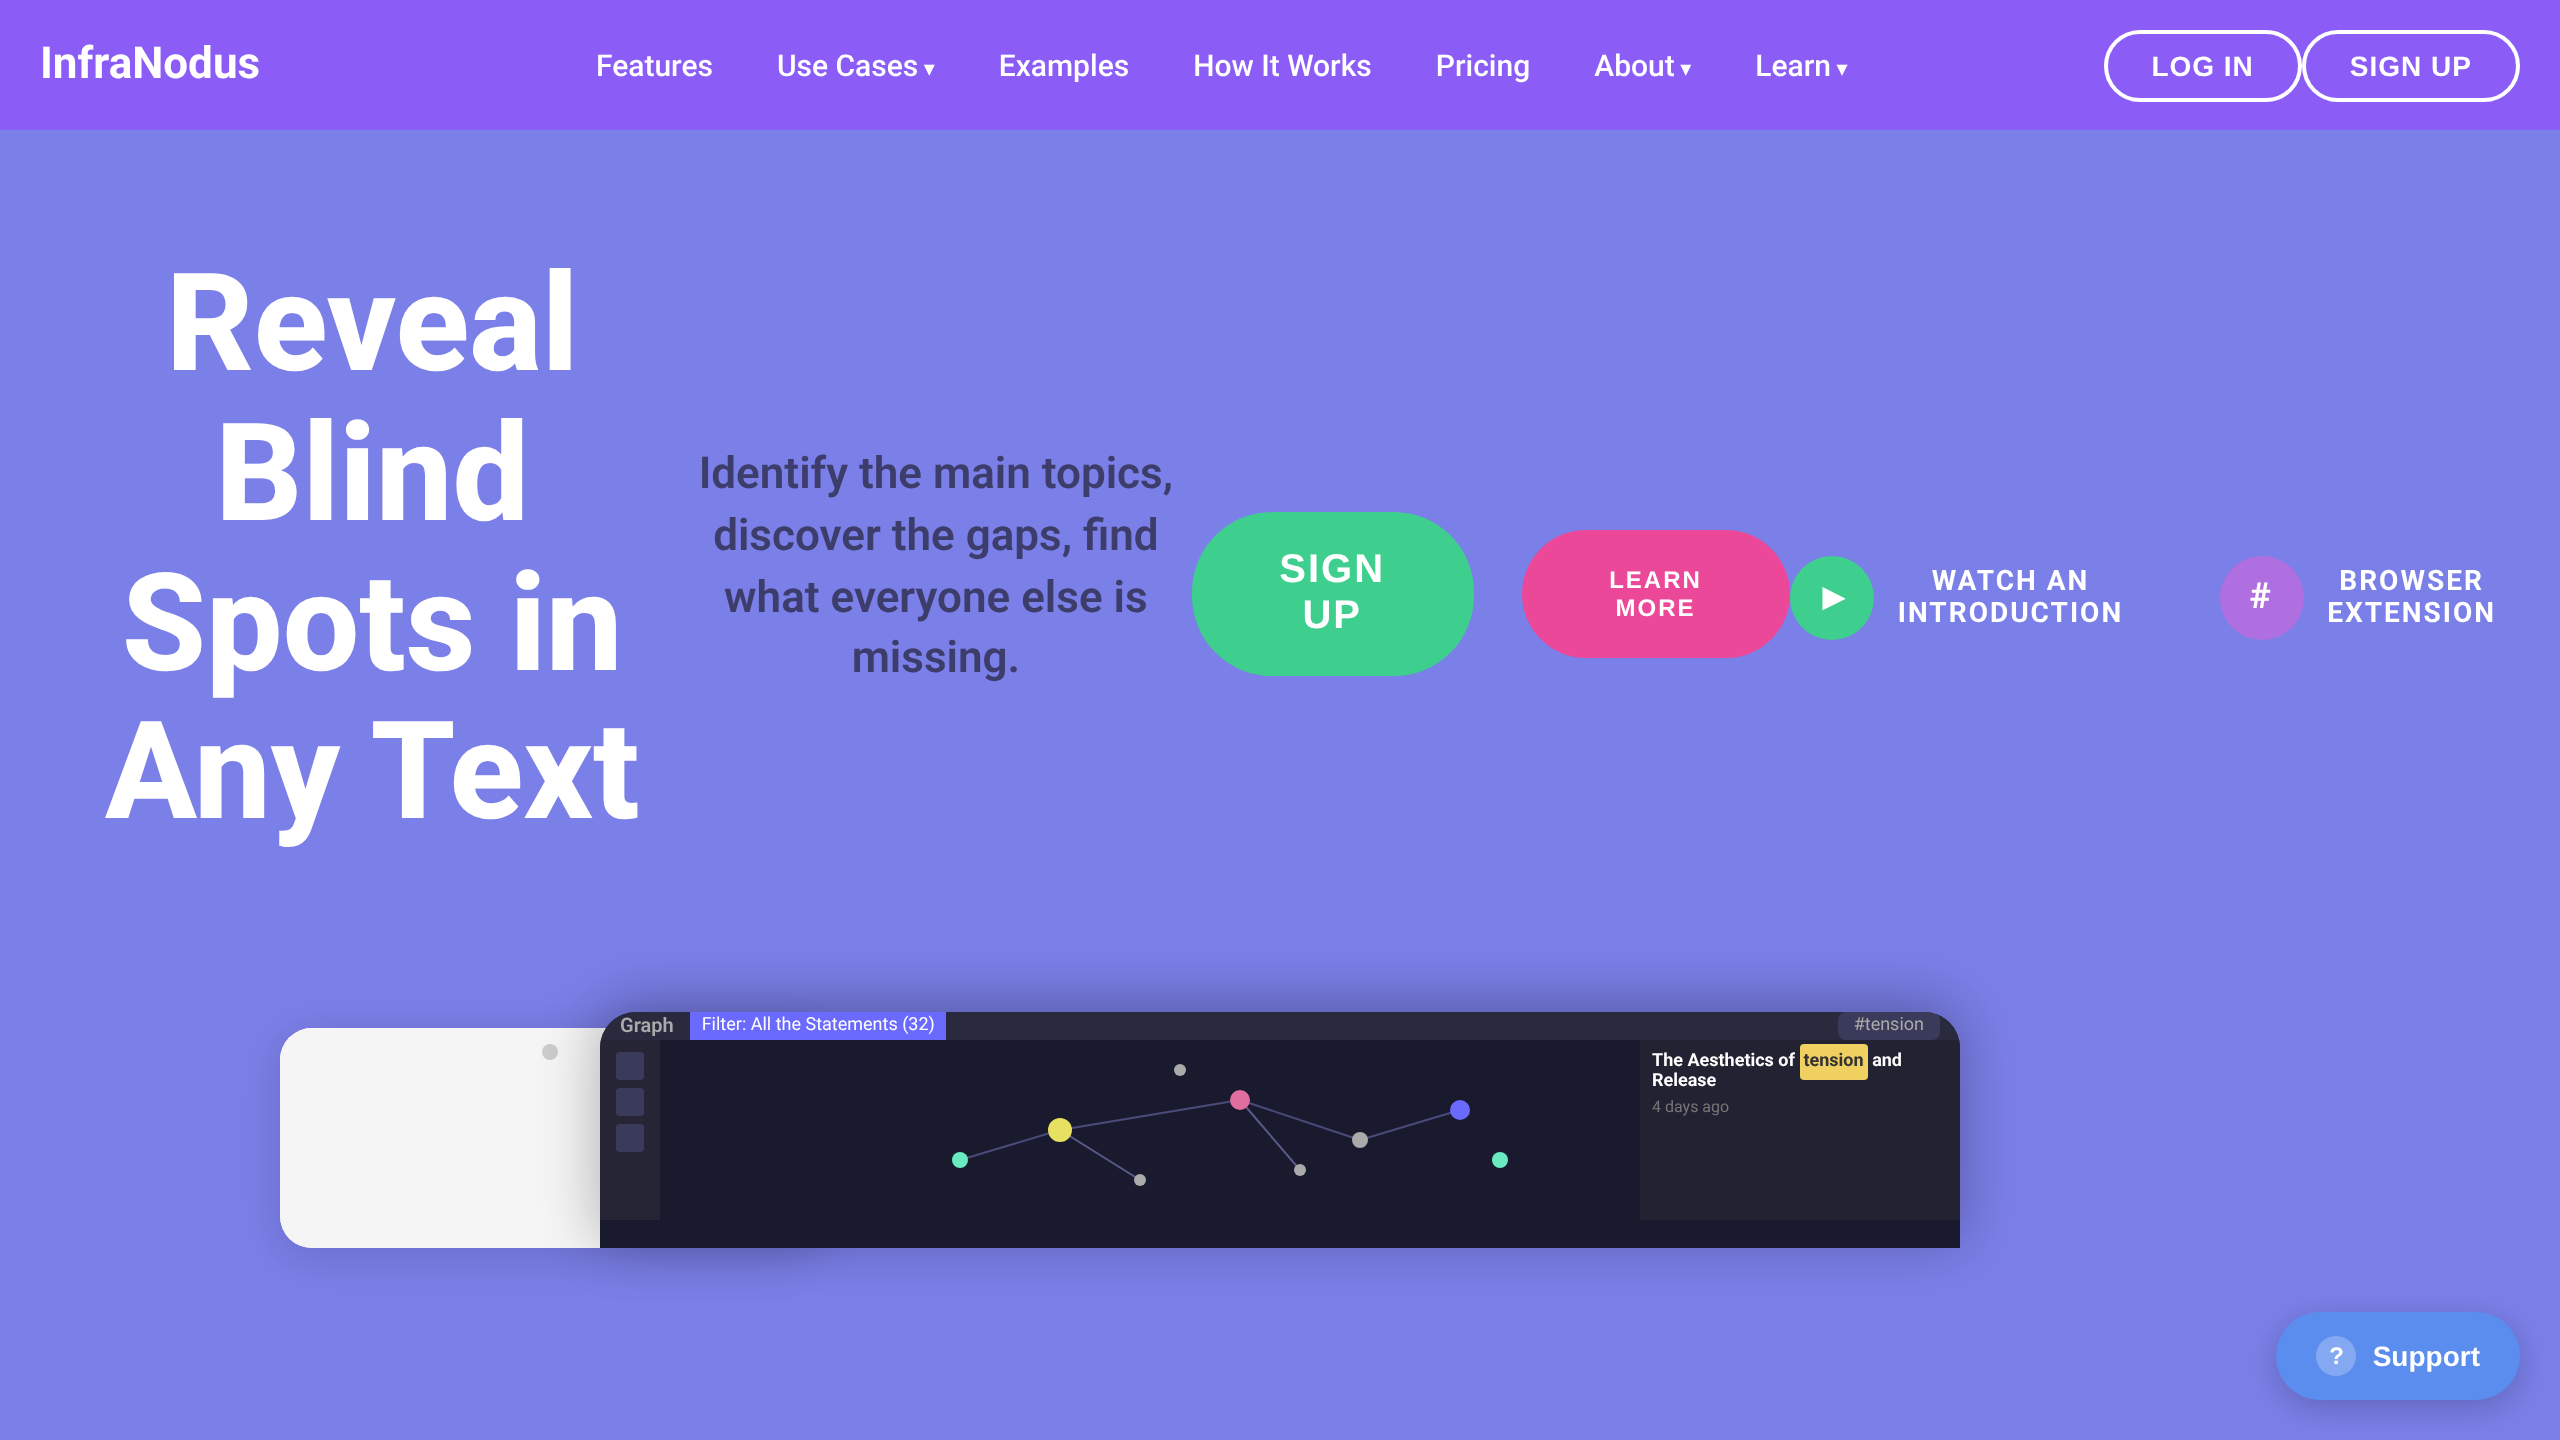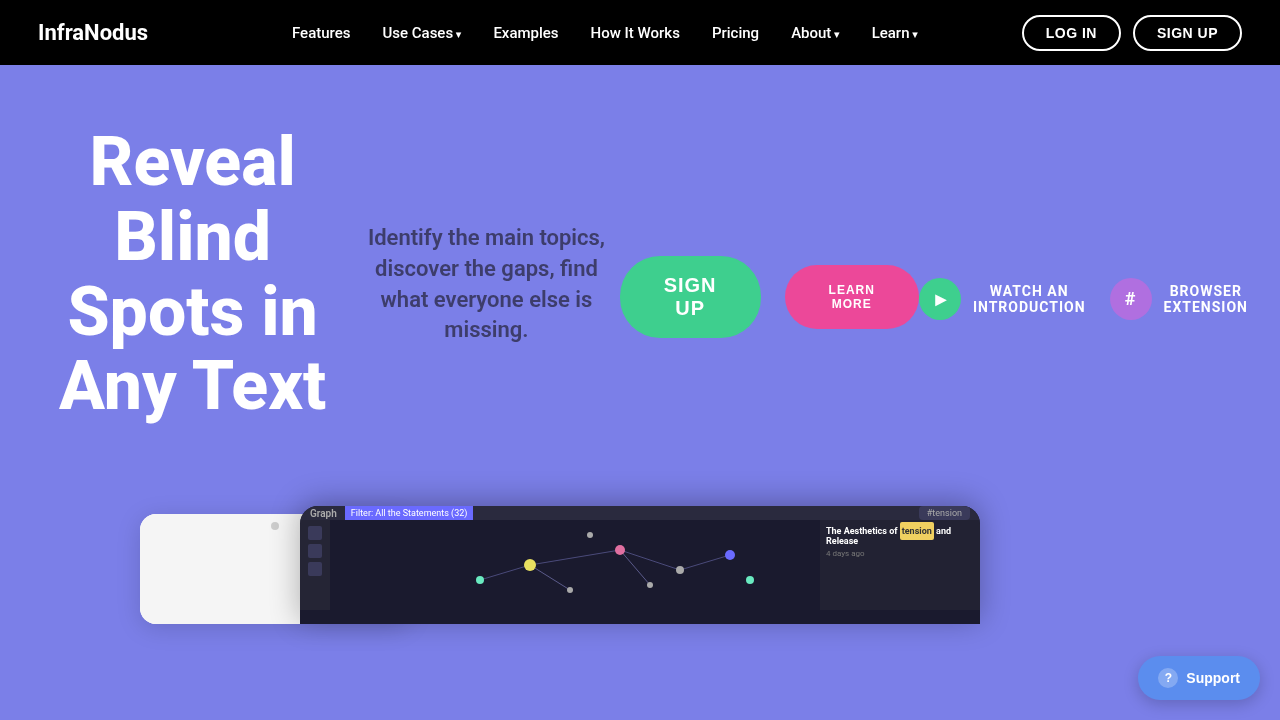--- a/index.html
+++ b/index.html
@@ -8,23 +8,23 @@
       background-color: #7b7fe8;
       min-height: 720px;
       overflow-x: hidden;
     }
 
     
     .navbar {
       display: flex;
       align-items: center;
       justify-content: space-between;
-      padding: 0 38px;
+      padding: 0 20px;
       height: 65px;
-      background-color: #000000;
+      background-color: #8b5cf6;
     }
     .navbar-brand {
       font-size: 22px;
       font-weight: 700;
       color: #fff;
       text-decoration: none;
     }
     .navbar-links {
       display: flex;
       align-items: flex-end;
@@ -38,21 +38,21 @@
       font-size: 15px;
       font-weight: 500;
     }
     .navbar-links li a.has-arrow::after {
       content: ' ▾';
       font-size: 11px;
     }
     .navbar-actions {
       display: flex;
       align-items: center;
-      gap: 12px;
+      gap: 0;
     }
     .btn-login {
       padding: 8px 22px;
       border: 2px solid #fff;
       border-radius: 20px;
       background: transparent;
       color: #fff;
       font-size: 14px;
       font-weight: 600;
       cursor: pointer;
@@ -120,21 +120,21 @@
       font-size: 12px;
       font-weight: 700;
       border: none;
       cursor: pointer;
       letter-spacing: 1px;
     }
 
     
     .secondary-links {
       display: flex;
-      gap: 24px;
+      gap: 48px;
       margin-top: 48px;
       align-items: flex-start;
     }
     .secondary-link {
       display: flex;
       align-items: center;
       gap: 12px;
       text-decoration: none;
       color: #fff;
       font-size: 14px;

